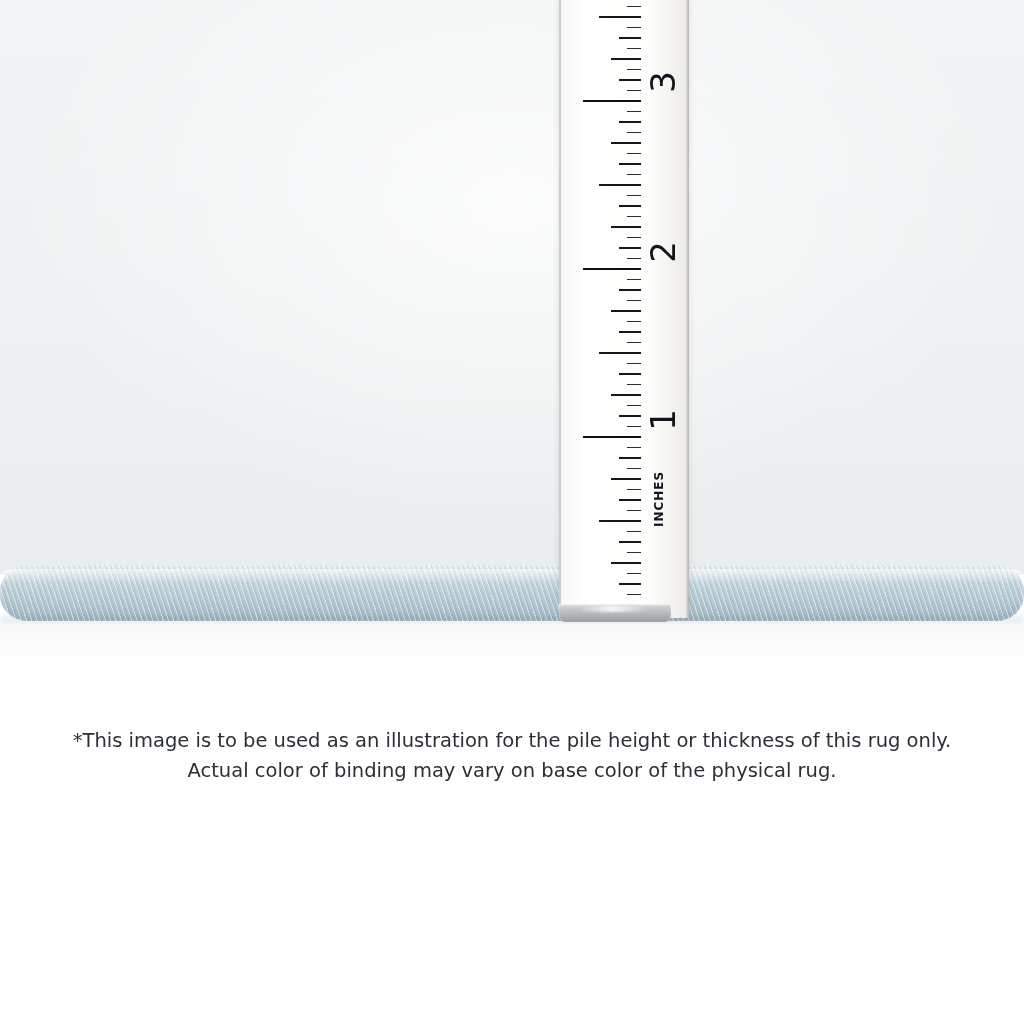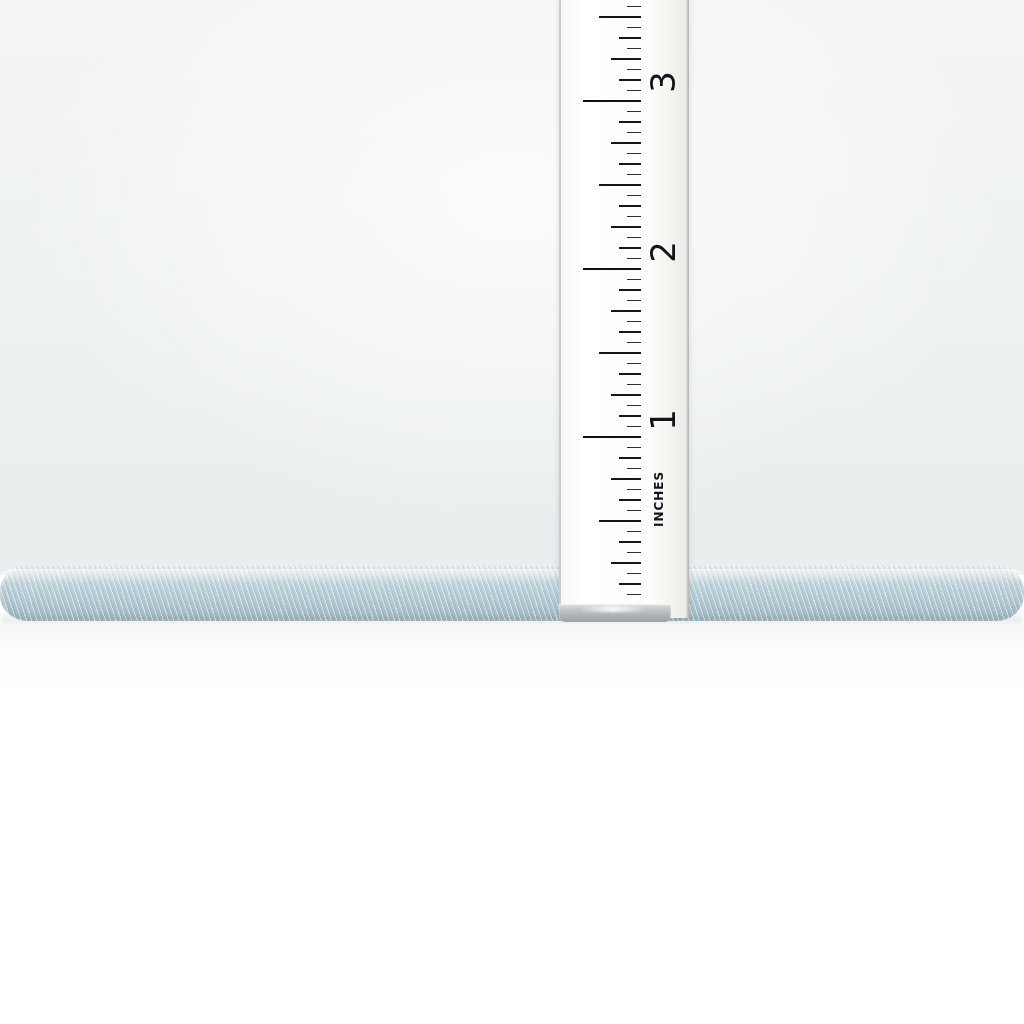--- a/index.html
+++ b/index.html
@@ -295,13 +295,15 @@
       <div class="num" style="top: 400px;">1</div>
       <div class="num" style="top: 232px;">2</div>
       <div class="num" style="top: 62px;">3</div>
     </div>
   <div class="ruler-tip"></div>
   <div class="ruler-tip-shine"></div>
 
 </div>
 
 <div class="caption">
+  <div>*This image is to be used as an illustration for the pile height or thickness of this rug only.</div>
+  <div>Actual color of binding may vary on base color of the physical rug.</div>
 </div>
 
 </body></html>

